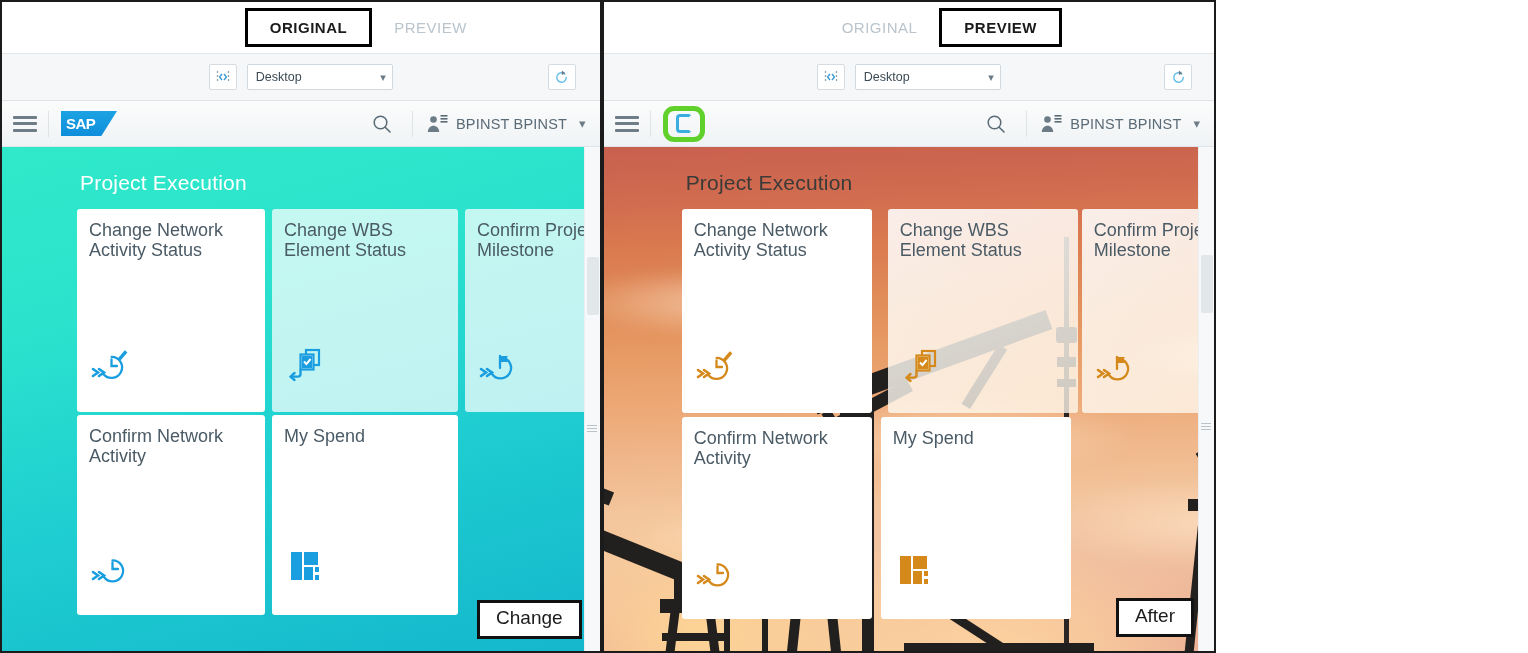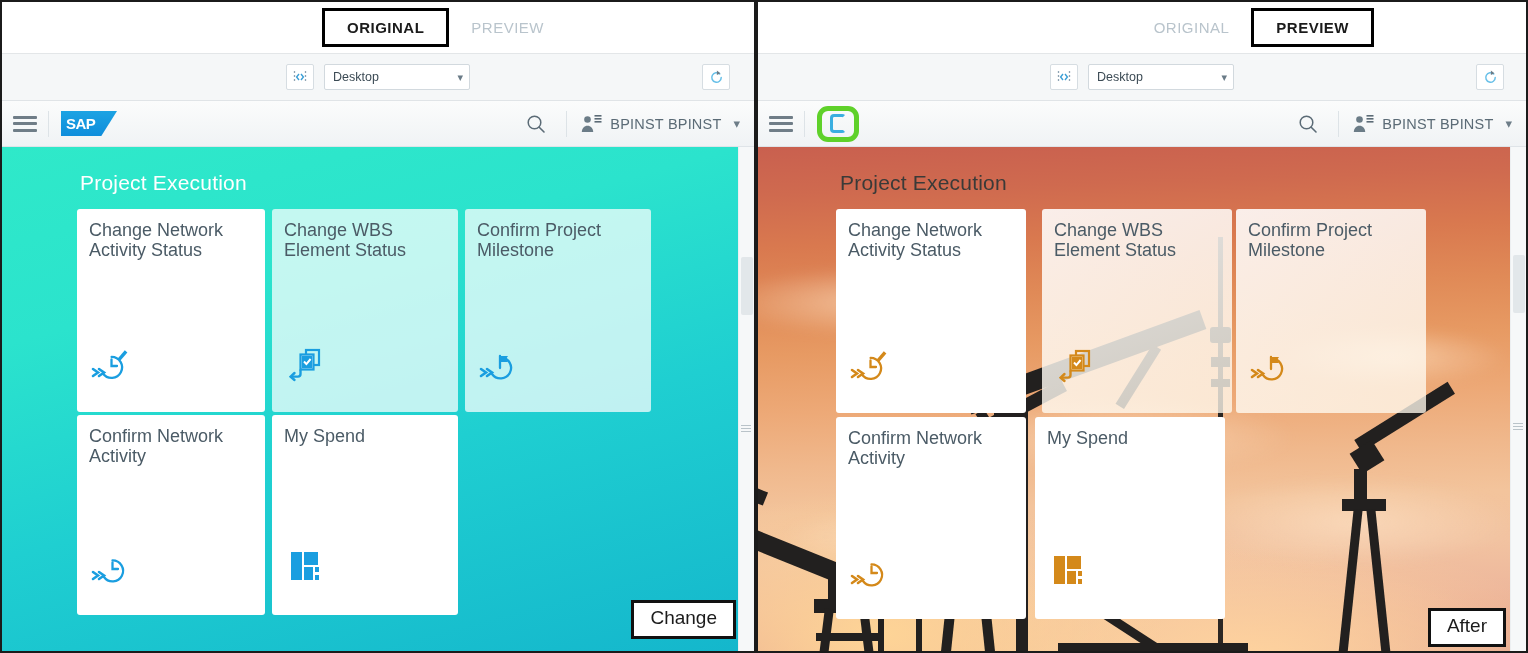--- a/index.html
+++ b/index.html
@@ -2,21 +2,21 @@
 <html><head>
 <meta charset="utf-8">
 <style>
   * { box-sizing: border-box; margin: 0; padding: 0; }
   html, body {
     width: 1528px; height: 653px;
     background: #ffffff;
     font-family: "Liberation Sans", sans-serif;
     overflow: hidden;
   }
-  .stage { position: relative; width: 1528px; height: 653px; display: flex; background:#fff; }
+  .stage { position: relative; width: 1216px; height: 653px; display: flex; background:#fff; }
 
   
   .panel { position: relative; height: 653px; overflow: hidden; background:#fff;
            border: 2px solid #1b1b1b; }
   .panel-left  { width: 756px; border-right-width: 2px; }
   .panel-right { width: 772px; }
 
   
   .tabstrip {
     position: relative; height: 52px; background: #ffffff;
@@ -510,16 +510,16 @@
           </svg>
         </div>
       </div>
 
       <div class="vscroll">
         <div class="vthumb" style="top:108px; height:58px;"></div>
         <div class="grip" style="top:276px;"></div>
       </div>
     </div>
 
-    <div class="caption" style="right:20px; bottom:4px;margin-left:24px;">After</div>
+    <div class="caption" style="right:20px; bottom:14px;margin-left:24px;">After</div>
   </div>
 
 </div>
 
 </body></html>

